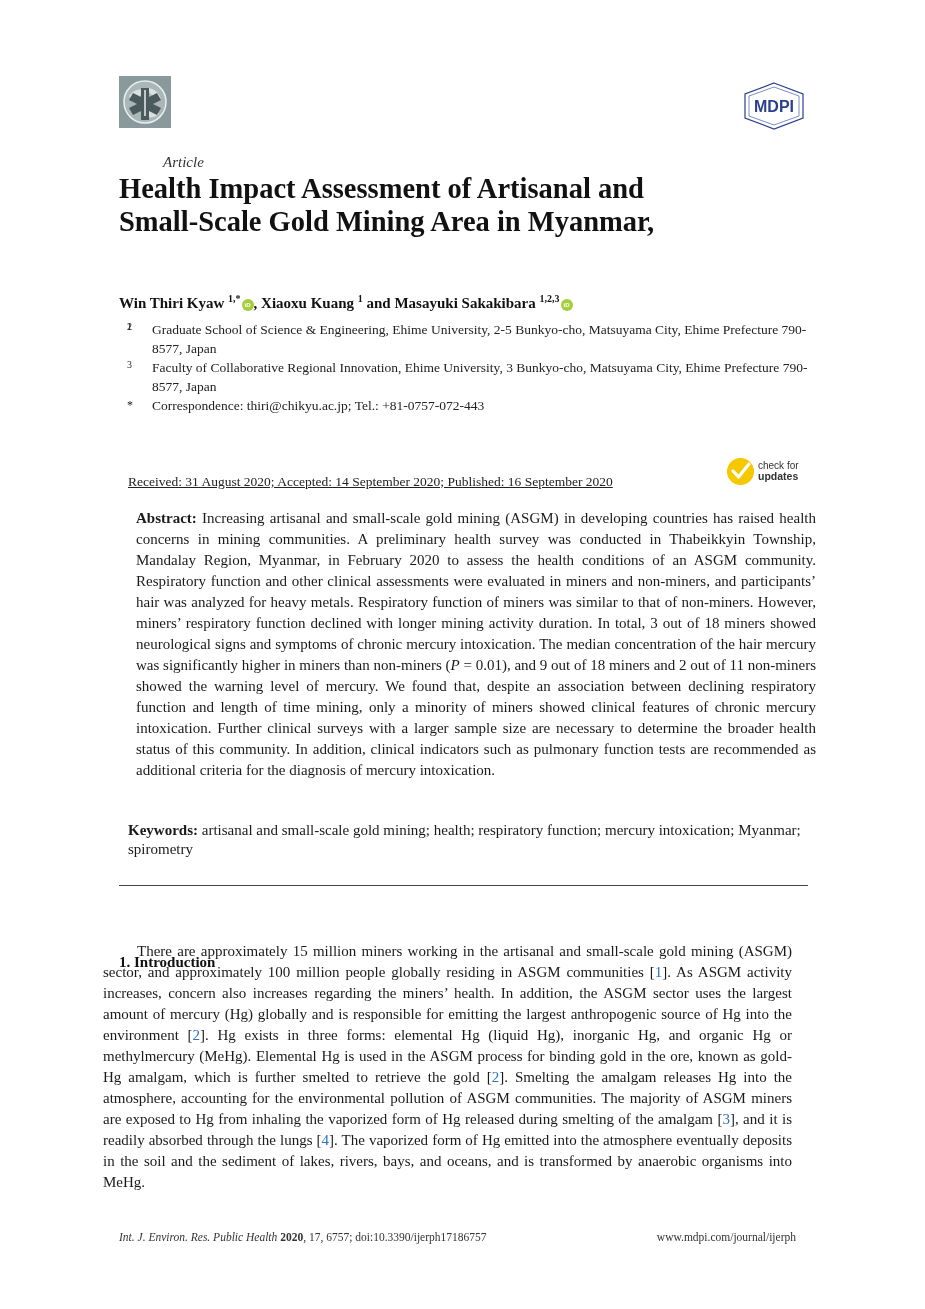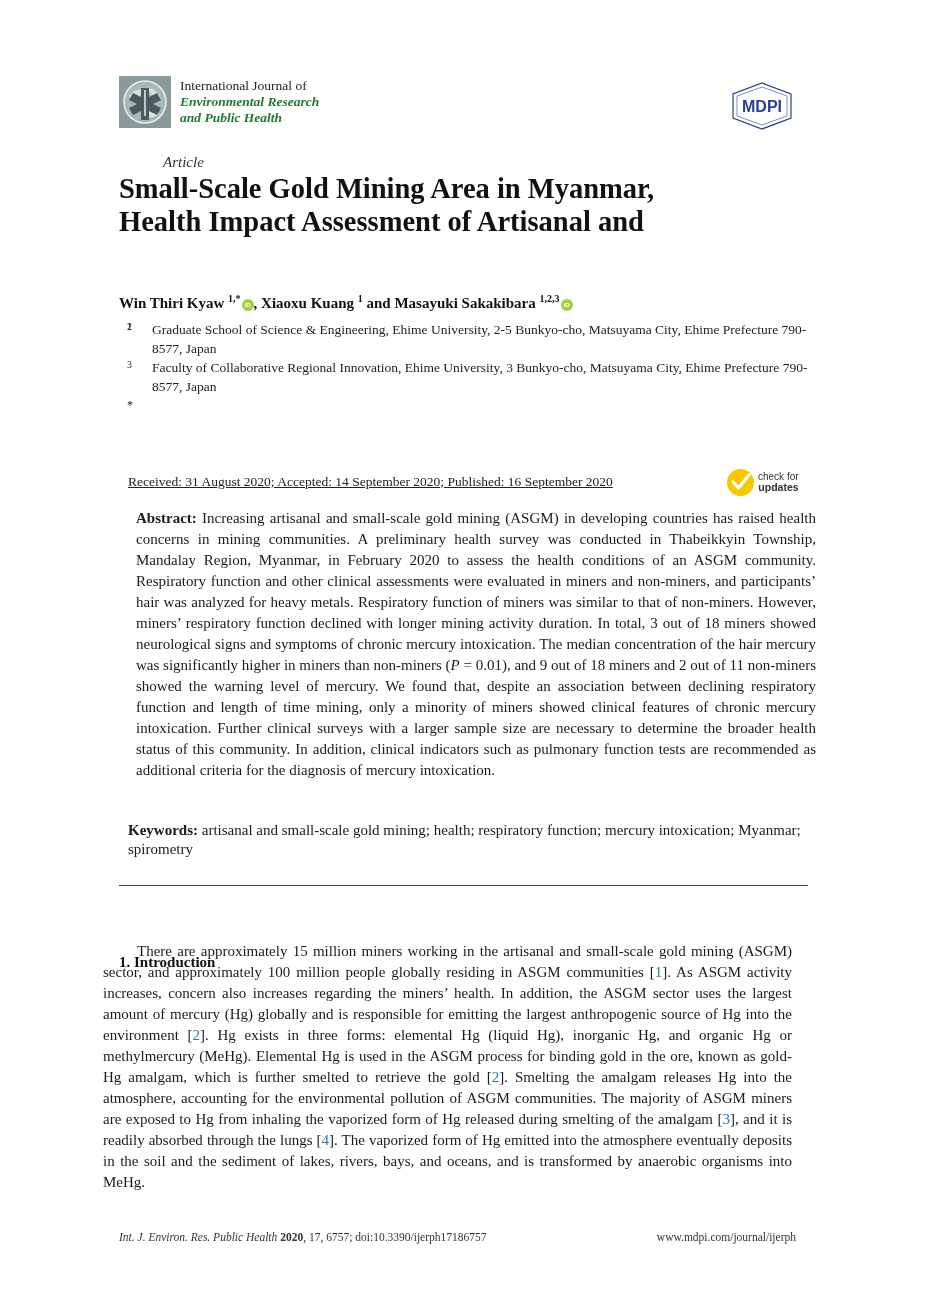--- a/index.html
+++ b/index.html
@@ -4,37 +4,37 @@
 <style>
   html, body { margin: 0; padding: 0; background: #ffffff; }
   body { width: 925px; height: 1309px; position: relative; font-family: "Liberation Serif", "DejaVu Serif", serif; color: #1a1a1a; overflow: hidden; }
 
   .header { position: absolute; left: 119px; top: 76px; width: 690px; height: 60px; }
   .journal-logo { position: absolute; left: 0; top: 0; width: 52px; height: 52px; background: #8a9a9c; }
   .journal-logo svg { width: 52px; height: 52px; display: block; }
   .journal-name { position: absolute; left: 61px; top: 2px; line-height: 16px; }
   .journal-line1 { font-size: 13.5px; color: #222; }
   .journal-line2, .journal-line3 { font-size: 13.5px; color: #1f7a2e; font-style: italic; font-weight: bold; }
-  .mdpi-logo { position: absolute; right: 14px; top: 5px; width: 66px; height: 50px; }
+  .mdpi-logo { position: absolute; right: 2px; top: 5px; width: 66px; height: 50px; }
   .mdpi-logo svg { width: 66px; height: 50px; display: block; }
 
   .article-type { position: absolute; left: 119px; top: 154px; font-size: 15px; font-style: italic; color: #333; margin-left: 44px; }
   .title { position: absolute; left: 119px; top: 172px; width: 620px; font-size: 28.5px; font-weight: bold; line-height: 33px; color: #111; }
 
   .authors { position: absolute; left: 119px; top: 293px; font-size: 15px; font-weight: bold; color: #111; white-space: nowrap; }
   .authors sup { font-size: 10px; font-weight: bold; }
   .orcid { display: inline-block; width: 12px; height: 12px; border-radius: 50%; background: #a6ce39; color: #fff; font-size: 6px; font-family: "Liberation Sans", sans-serif; text-align: center; line-height: 12px; vertical-align: 1px; margin-left: 1px; }
 
   .affiliations { position: absolute; left: 127px; top: 320px; width: 685px; font-size: 13.5px; line-height: 19px; color: #222; }
   .aff { position: relative; padding-left: 25px; }
   .aff-mark { position: absolute; left: 0; top: -3px; font-size: 10px; }
   .aff-mark.star { top: 0; font-size: 12px; }
 
   .dates { position: absolute; left: 128px; top: 474px; font-size: 13.5px; color: #222; text-decoration: underline; }
-  .check-updates { position: absolute; left: 727px; top: 469px; width: 85px; height: 30px; text-align: right; }
+  .check-updates { position: absolute; left: 727px; top: 458px; width: 85px; height: 30px; }
   .check-circle { position: absolute; left: 0; top: 0; width: 27px; height: 27px; border-radius: 50%; background: #f6c800; }
   .check-circle svg { width: 27px; height: 27px; display: block; }
   .check-text { position: absolute; left: 31px; top: 2px; font-family: "Liberation Sans", sans-serif; font-size: 10px; line-height: 11px; color: #333; }
   .check-text b { font-size: 10.5px; }
 
   .abstract { position: absolute; left: 136px; top: 508px; width: 680px; font-size: 15px; line-height: 21px; text-align: justify; color: #1a1a1a; }
   .keywords { position: absolute; left: 128px; top: 821px; width: 680px; font-size: 15px; line-height: 19px; color: #1a1a1a; }
   .label-bold { font-weight: bold; }
   .rule { position: absolute; left: 119px; top: 885px; width: 689px; height: 1px; background: #444; }
 
@@ -53,39 +53,34 @@
 <div class="header">
   <div class="journal-logo">
     <svg viewBox="0 0 52 52">
       <rect width="52" height="52" fill="#8a9a9c"></rect>
       <circle cx="26" cy="26" r="21" fill="#a9b7b8" stroke="#e8eeee" stroke-width="1.5"></circle>
       <path d="M10 20 Q16 12 24 14 Q22 22 14 26 Z M30 12 Q40 14 42 24 Q34 22 30 16 Z M28 34 Q36 32 40 38 Q32 44 28 40 Z" fill="#d8e0e0"></path>
       <path d="M22 12 h8 v9 l8 -4 l4 7 l-8 4 l8 4 l-4 7 l-8 -4 v9 h-8 v-9 l-8 4 l-4 -7 l8 -4 l-8 -4 l4 -7 l8 4 z" fill="#4b5a5c"></path>
       <line x1="26" y1="14" x2="26" y2="40" stroke="#e8eeee" stroke-width="1.5"></line>
     </svg>
   </div>
-  <div class="journal-name">
-    <div class="journal-line1">International Journal of</div>
-    <div class="journal-line2">Environmental Research</div>
-    <div class="journal-line3">and Public Health</div>
-  </div>
   <div class="mdpi-logo">
     <svg viewBox="0 0 66 50">
       <polygon points="33,2 62,13 62,37 33,48 4,37 4,13" fill="none" stroke="#2a3f8f" stroke-width="1.2"></polygon>
       <polygon points="33,6 58,15 58,35 33,44 8,35 8,15" fill="none" stroke="#2a3f8f" stroke-width="0.6"></polygon>
       <text x="33" y="31" text-anchor="middle" font-family="Liberation Sans, sans-serif" font-weight="bold" font-size="16" fill="#2a3f8f">MDPI</text>
     </svg>
   </div>
 </div>
 
 <div class="article-type">Article</div>
 
 <div class="title">
+  <div>Health Impact Assessment of Artisanal and</div>
   <div>Small-Scale Gold Mining Area in Myanmar,</div>
-  <div>Health Impact Assessment of Artisanal and</div>
 </div>
 
 <div class="authors">
   <span>Win Thiri Kyaw</span>
   <sup>1,*</sup><span class="orcid">iD</span><span>, </span><span>Xiaoxu Kuang</span>
   <sup>1</sup><span> and </span><span>Masayuki Sakakibara</span>
   <sup>1,2,3</sup><span class="orcid">iD</span>
 </div>
 
 <div class="affiliations">
@@ -95,20 +90,21 @@
   <div class="aff">
     <span class="aff-mark">2</span>
     <span>Graduate School of Science &amp; Engineering, Ehime University, 2-5 Bunkyo-cho, Matsuyama City, Ehime Prefecture 790-8577, Japan</span>
   </div>
   <div class="aff">
     <span class="aff-mark">3</span>
     <span>Faculty of Collaborative Regional Innovation, Ehime University, 3 Bunkyo-cho, Matsuyama City, Ehime Prefecture 790-8577, Japan</span>
   </div>
   <div class="aff">
     <span class="aff-mark star">*</span>
+    <span>Correspondence: thiri@chikyu.ac.jp; Tel.: +81-0757-072-443</span>
   </div>
 </div>
 
 <div class="dates">Received: 31 August 2020; Accepted: 14 September 2020; Published: 16 September 2020</div>
 
 <div class="check-updates">
   <div class="check-circle">
     <svg viewBox="0 0 27 27">
       <circle cx="13.5" cy="13.5" r="13" fill="#f6c800"></circle>
       <path d="M6 13 L11.5 19 L22 6" fill="none" stroke="#ffffff" stroke-width="3.2" stroke-linecap="round" stroke-linejoin="round"></path>

